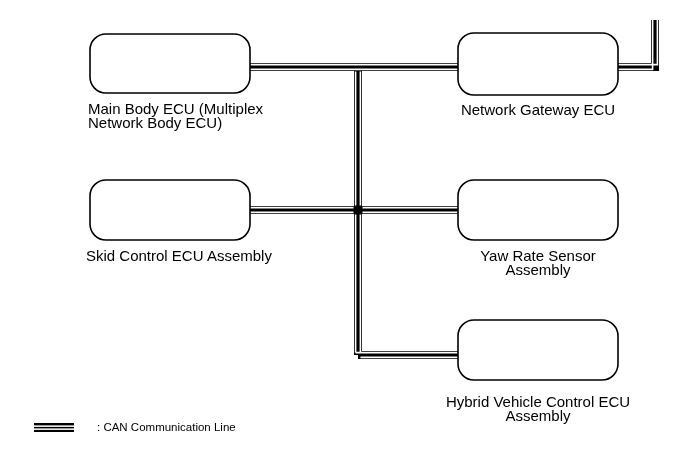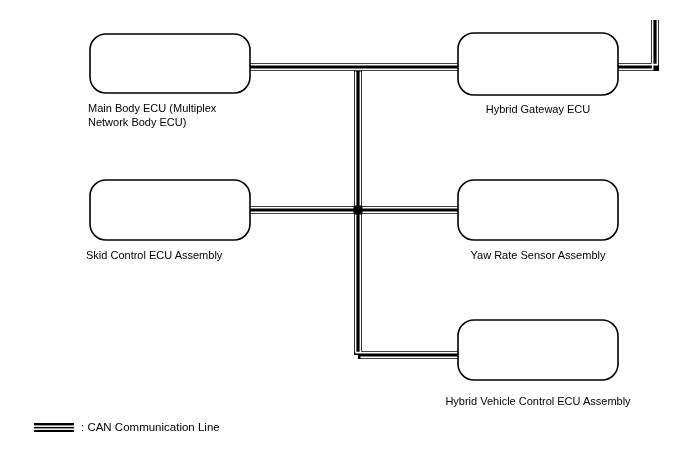--- a/index.html
+++ b/index.html
@@ -18,31 +18,32 @@
   #diagram-svg {
     position: absolute;
     left: 0;
     top: 0;
     width: 688px;
     height: 463px;
   }
   .node-label {
     position: absolute;
     font-family: "Liberation Sans", sans-serif;
-    font-size: 11px;
+    font-size: 15px;
     color: #000000;
     line-height: 13.5px;
     white-space: pre-line;
   }
   .legend {
     position: absolute;
     left: 34px;
     top: 421px;
     display: flex;
     align-items: center;
+    gap: 16px;
   }
   .legend-swatch {
     width: 40px;
     height: 9px;
     position: relative;
   }
   .legend-text {
     font-family: "Liberation Sans", sans-serif;
     font-size: 11.5px;
     color: #000000;
@@ -99,21 +100,21 @@
       <rect x="458" y="33" width="160" height="62" rx="16" ry="16"></rect>
       <rect x="90" y="180" width="160" height="60" rx="16" ry="16"></rect>
       <rect x="458" y="180" width="160" height="60" rx="16" ry="16"></rect>
       <rect x="458" y="320" width="160" height="60" rx="16" ry="16"></rect>
     </g>
   </svg>
 
   <div class="node-label" style="left:88px; top:102px; text-align:left;">Main Body ECU (Multiplex
 Network Body ECU)</div>
 
-  <div class="node-label" style="left:458px; top:103px; width:160px; text-align:center;">Hybrid Gateway ECU</div>
+  <div class="node-label" style="left:458px; top:103px; width:160px; text-align:center;">Network Gateway ECU</div>
 
   <div class="node-label" style="left:86px; top:249px; text-align:right;">Skid Control ECU Assembly</div>
 
   <div class="node-label" style="left:418px; top:395px; width:240px; text-align:center;">Hybrid Vehicle Control ECU Assembly</div>
 
   <div class="node-label" style="left:458px; top:249px; width:160px; text-align:center;">Yaw Rate Sensor Assembly</div>
 
   <div class="legend">
     <svg class="legend-swatch" viewBox="0 0 40 9" xmlns="http://www.w3.org/2000/svg" preserveAspectRatio="none">
       <rect x="0" y="0" width="40" height="9" fill="#000000"></rect>

